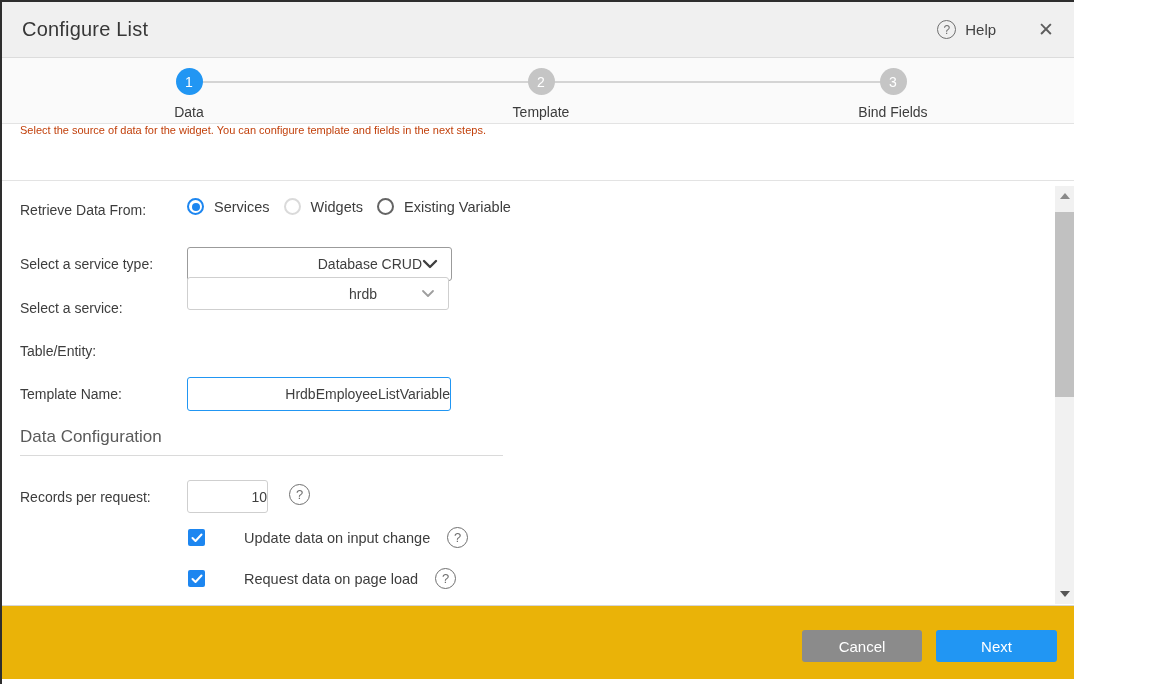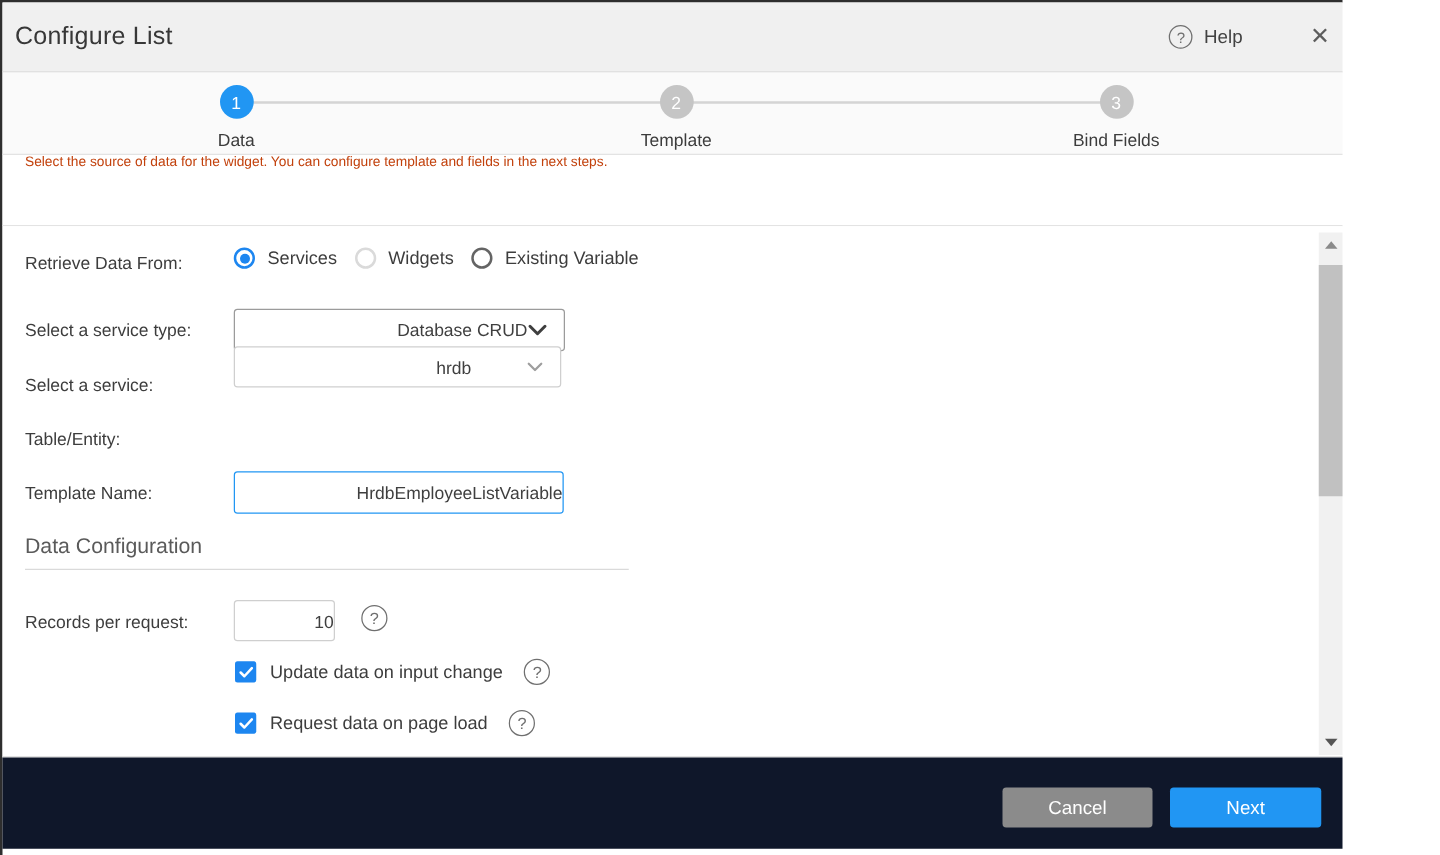--- a/index.html
+++ b/index.html
@@ -11,22 +11,21 @@
     border-left: 2px solid #2e2e2e;
     border-top: 2px solid #2e2e2e;
     background: #ffffff;
   }
 
   
   .dlg-header {
     height: 56px; background: #f0f0f0;
     border-bottom: 1px solid #dcdcdc;
     display: flex; align-items: center;
-    padding: 0 10px;
-    gap: 12px;
+    padding: 0 20px;
   }
   .dlg-title { font-size: 20px; color: #373737; letter-spacing: 0.2px; }
   .hdr-spacer { flex: 1; }
   .help-group { display: flex; align-items: center; gap: 9px; margin-right: 42px; cursor: pointer; }
   .q-icon {
     width: 19px; height: 19px; border: 1.5px solid #6f6f6f; border-radius: 50%;
     display: inline-flex; align-items: center; justify-content: center;
     font-size: 12px; color: #6f6f6f; flex: 0 0 auto;
   }
   .help-label { font-size: 15px; color: #424242; }
@@ -107,37 +106,37 @@
   }
 
   
   .check-row { position: absolute; left: 186px; display: flex; align-items: center; gap: 11px; }
   .check-row-1 { top: 346px; }
   .check-row-2 { top: 387px; align-items: center; }
   .checkbox {
     width: 17px; height: 17px; background: #1d86f0; border-radius: 2px;
     display: flex; align-items: center; justify-content: center; cursor: pointer; flex: 0 0 auto;
   }
-  .check-text { font-size: 14.5px; color: #3d3d3d; }
+  .check-text { font-size: 14.5px; color: #3d3d3d; margin-left: 28px; }
   .check-help { margin-left: 6px; }
 
   
   .scrollbar {
     position: absolute; right: 0; top: 5px; width: 19px; height: 418px;
     background: #f1f1f1;
   }
   .sb-arrow { position: absolute; left: 0; width: 19px; height: 20px; display: flex; align-items: center; justify-content: center; cursor: pointer; }
   .sb-up { top: 0; }
   .sb-down { bottom: 0; }
   .tri-up { width: 0; height: 0; border-left: 5px solid transparent; border-right: 5px solid transparent; border-bottom: 6px solid #8a8a8a; }
   .tri-down { width: 0; height: 0; border-left: 5px solid transparent; border-right: 5px solid transparent; border-top: 6px solid #555555; }
   .sb-thumb { position: absolute; left: 0; top: 26px; width: 19px; height: 185px; background: #c1c1c1; cursor: pointer; }
 
   
-  .footer { position: relative; height: 73px; background: #0f172a; }
+  .footer { position: relative; height: 73px; background: #eab308; }
   .btn {
     position: absolute; top: 24px; height: 32px; border: none; border-radius: 3px;
     font-size: 15px; color: #ffffff; cursor: pointer;
     font-family: "Liberation Sans", "DejaVu Sans", sans-serif;
   }
   .btn-cancel { left: 800px; width: 120px; background: #8b8b8b; }
   .btn-next { left: 934px; width: 121px; background: #2196f3; }
 </style>
 </head>
 <body>

